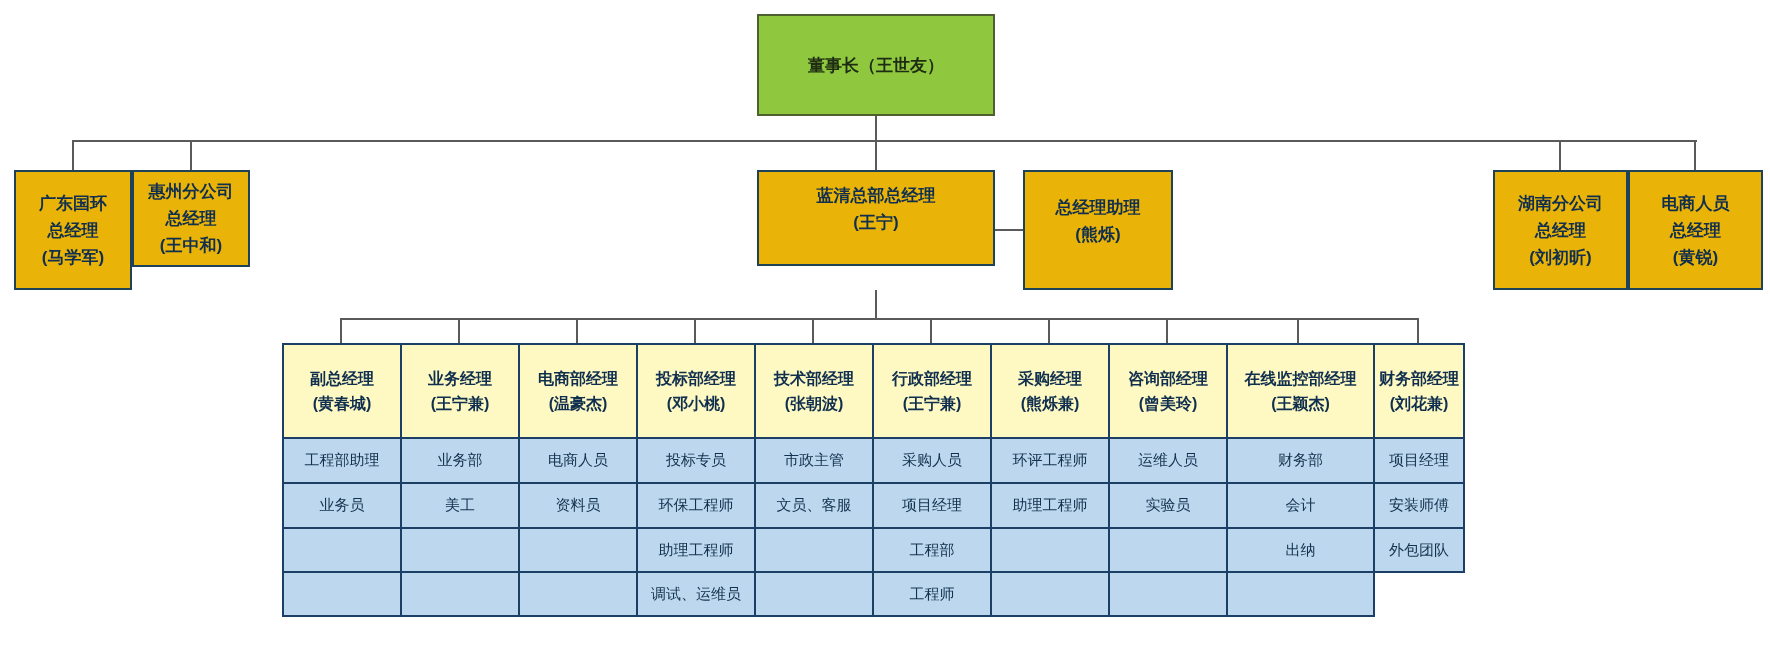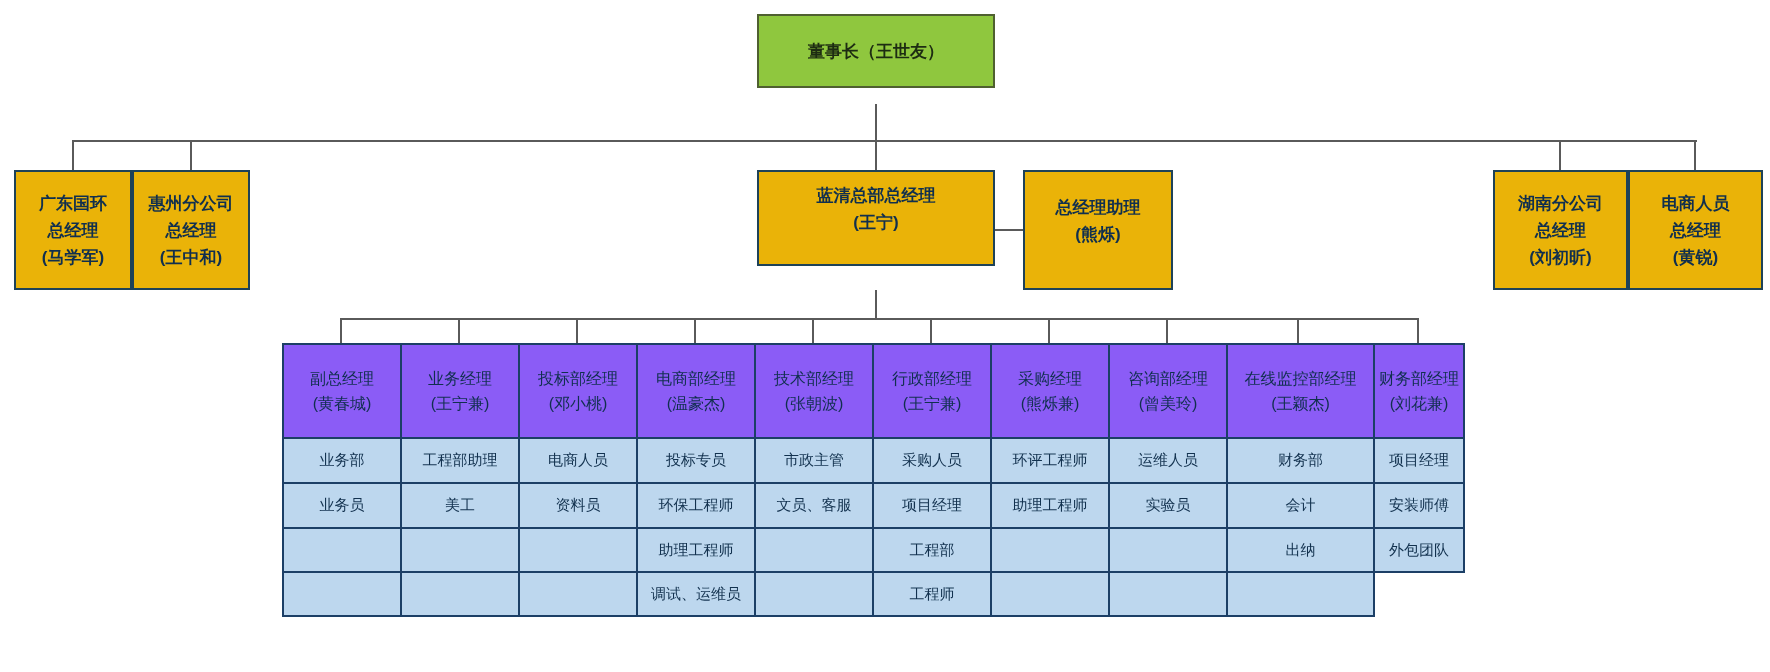--- a/index.html
+++ b/index.html
@@ -11,21 +11,21 @@
   .box .bl{white-space:nowrap}
   .green{background:#8FC73E;border:2px solid #4f6030;color:#1d2c12}
   .blue{background:#eab308;border:2px solid #1e4258;color:#102F4E}
   .dept{position:absolute;left:282px;top:343px;display:grid;
         grid-template-columns:repeat(8,118px) 147px 90px;
         grid-template-rows:94px 45px 45px 44px 44px;
         border-top:2px solid #1C3F66;border-left:2px solid #1C3F66}
   .cell{border-right:2px solid #1C3F66;border-bottom:2px solid #1C3F66;
         display:flex;flex-direction:column;align-items:center;justify-content:center;
         text-align:center;overflow:hidden}
-  .hcell{background:#8b5cf6;font-weight:400;font-size:16px;line-height:25px;color:#102F4E}
+  .hcell{background:#fef9c3;font-weight:700;font-size:16px;line-height:25px;color:#102F4E}
   .bcell{background:#BDD7EE;font-size:15px;font-weight:500;color:#12314e;white-space:nowrap}
 </style>
 </head>
 <body>
 
 <div class="canvas">
 
   <div class="line" style="left:875px;top:104px;width:2px;height:37px"></div>
   <div class="line" style="left:72px;top:140px;width:1625px;height:2px"></div>
   <div class="line" style="left:72px;top:140px;width:2px;height:30px"></div>
@@ -42,30 +42,30 @@
   <div class="line" style="left:458px;top:318px;width:2px;height:25px"></div>
   <div class="line" style="left:576px;top:318px;width:2px;height:25px"></div>
   <div class="line" style="left:694px;top:318px;width:2px;height:25px"></div>
   <div class="line" style="left:812px;top:318px;width:2px;height:25px"></div>
   <div class="line" style="left:930px;top:318px;width:2px;height:25px"></div>
   <div class="line" style="left:1048px;top:318px;width:2px;height:25px"></div>
   <div class="line" style="left:1166px;top:318px;width:2px;height:25px"></div>
   <div class="line" style="left:1297px;top:318px;width:2px;height:25px"></div>
   <div class="line" style="left:1417px;top:318px;width:2px;height:25px"></div>
 
-  <div class="box green" style="left:757px;top:14px;width:238px;height:74px">
+  <div class="box green" style="left:757px;top:14px;width:238px;height:102px">
     <div class="bl">董事长（王世友）</div>
   </div>
 
   <div class="box blue" style="left:14px;top:170px;width:118px;height:120px">
     <div class="bl">广东国环</div>
     <div class="bl">总经理</div>
     <div class="bl">(马学军)</div>
   </div>
-  <div class="box blue" style="left:132px;top:170px;width:118px;height:120px">
+  <div class="box blue" style="left:132px;top:170px;width:118px;height:97px">
     <div class="bl">惠州分公司</div>
     <div class="bl">总经理</div>
     <div class="bl">(王中和)</div>
   </div>
   <div class="box blue" style="left:757px;top:170px;width:238px;height:96px;padding-bottom:18px">
     <div class="bl">蓝清总部总经理</div>
     <div class="bl">(王宁)</div>
   </div>
   <div class="box blue" style="left:1023px;top:170px;width:150px;height:120px;padding-bottom:18px">
     <div class="bl">总经理助理</div>
@@ -86,26 +86,26 @@
 
     <div class="cell hcell">
       <div>副总经理</div>
       <div>(黄春城)</div>
     </div>
     <div class="cell hcell">
       <div>业务经理</div>
       <div>(王宁兼)</div>
     </div>
     <div class="cell hcell">
+      <div>电商部经理</div>
+      <div>(温豪杰)</div>
+    </div>
+    <div class="cell hcell">
       <div>投标部经理</div>
       <div>(邓小桃)</div>
-    </div>
-    <div class="cell hcell">
-      <div>电商部经理</div>
-      <div>(温豪杰)</div>
     </div>
     <div class="cell hcell">
       <div>技术部经理</div>
       <div>(张朝波)</div>
     </div>
     <div class="cell hcell">
       <div>行政部经理</div>
       <div>(王宁兼)</div>
     </div>
     <div class="cell hcell">
@@ -118,22 +118,22 @@
     </div>
     <div class="cell hcell">
       <div>在线监控部经理</div>
       <div>(王颖杰)</div>
     </div>
     <div class="cell hcell">
       <div>财务部经理</div>
       <div>(刘花兼)</div>
     </div>
 
+    <div class="cell bcell">工程部助理</div>
     <div class="cell bcell">业务部</div>
-    <div class="cell bcell">工程部助理</div>
     <div class="cell bcell">电商人员</div>
     <div class="cell bcell">投标专员</div>
     <div class="cell bcell">市政主管</div>
     <div class="cell bcell">采购人员</div>
     <div class="cell bcell">环评工程师</div>
     <div class="cell bcell">运维人员</div>
     <div class="cell bcell">财务部</div>
 
     <div class="cell bcell">项目经理</div>
     <div class="cell bcell">业务员</div>

